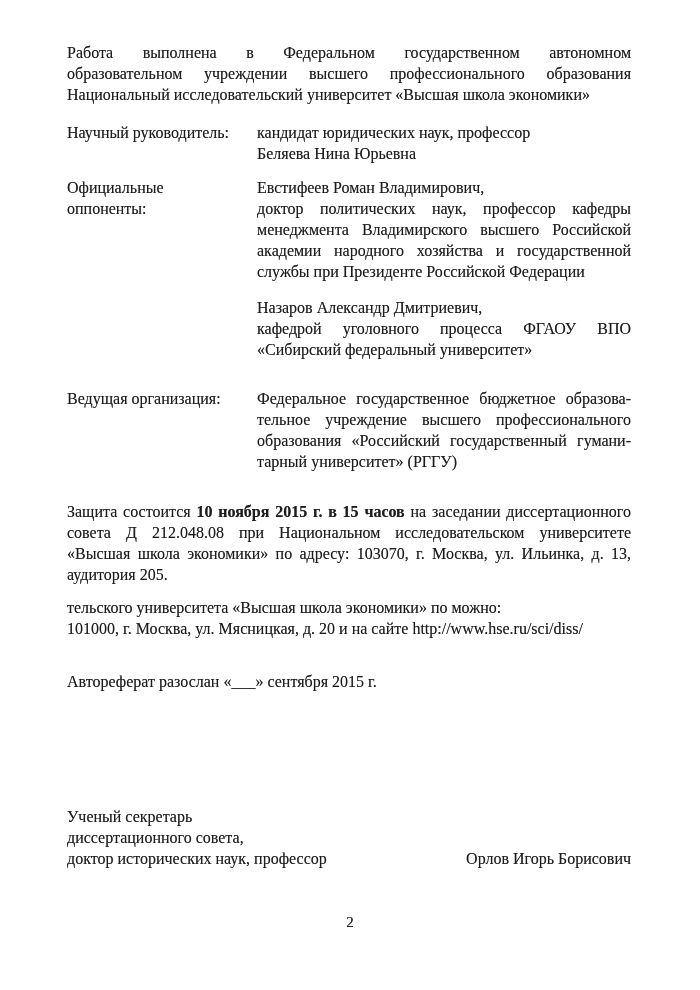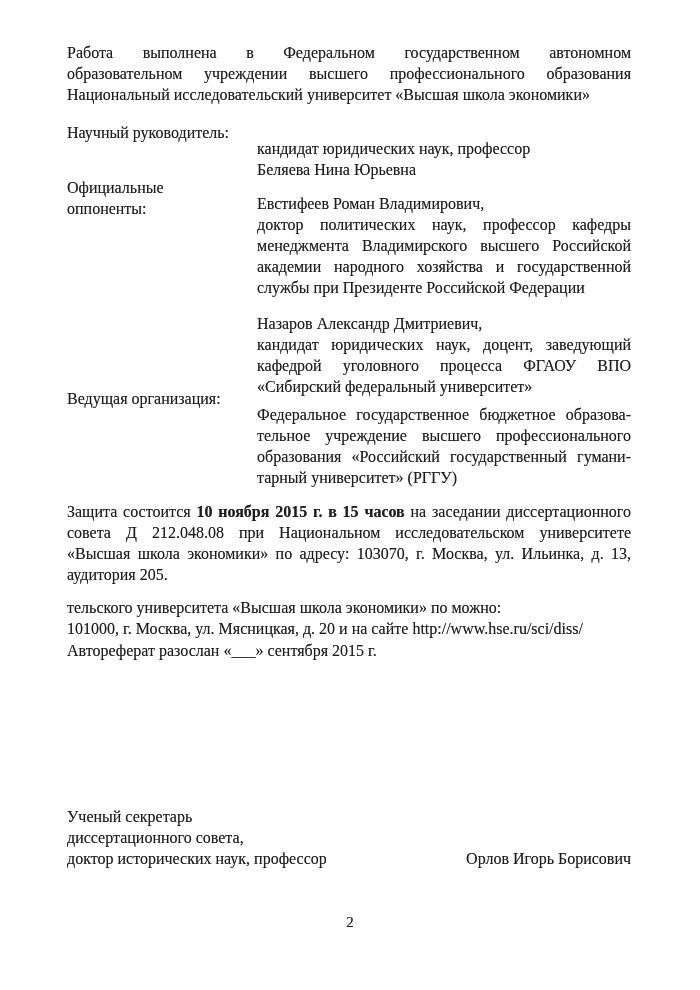--- a/index.html
+++ b/index.html
@@ -14,21 +14,21 @@
     color: #1d1d1d;
     text-shadow: 0 0 0.5px rgba(40,40,40,0.55);
     overflow: hidden;
   }
   .abs { position: absolute; }
   .full { left: 67px; width: 564px; }
   .ln { min-height: 21px; white-space: normal; }
   .just { text-align: justify; text-align-last: justify; }
   .b { font-weight: bold; }
   .label-col { position: absolute; left: 0; top: 0; width: 186px; }
-  .value-col { position: absolute; left: 190px; top: 16px; width: 374px; }
+  .value-col { position: absolute; left: 190px; top: 0; width: 374px; }
   .row { height: auto; }
   .sig-name { position: absolute; right: 0; top: 42px; white-space: nowrap; }
   .page-number { left: 0; width: 700px; text-align: center; font-size: 15px; }
 </style>
 </head>
 <body>
 
 <div class="page">
 
   <section class="abs full" style="top:42px;">
@@ -57,21 +57,20 @@
       <div class="ln just">доктор политических наук, профессор кафедры</div>
       <div class="ln just">менеджмента Владимирского высшего Российской</div>
       <div class="ln just">академии народного хозяйства и государственной</div>
       <div class="ln">службы при Президенте Российской Федерации</div>
     </div>
   </section>
 
   <section class="abs full row" style="top:297px;">
     <div class="value-col">
       <div class="ln">Назаров Александр Дмитриевич,</div>
-      <div class="ln just">кандидат юридических наук, доцент, заведующий</div>
       <div class="ln just">кафедрой уголовного процесса ФГАОУ ВПО</div>
       <div class="ln">«Сибирский федеральный университет»</div>
     </div>
   </section>
 
   <section class="abs full row" style="top:388px;">
     <div class="label-col">
       <div class="ln">Ведущая организация:</div>
     </div>
     <div class="value-col">
@@ -87,21 +86,21 @@
     <div class="ln just">совета Д 212.048.08 при Национальном исследовательском университете</div>
     <div class="ln just">«Высшая школа экономики» по адресу: 103070, г. Москва, ул. Ильинка, д. 13,</div>
     <div class="ln">аудитория 205.</div>
   </section>
 
   <section class="abs full" style="top:597px;">
     <div class="ln">тельского университета «Высшая школа экономики» по можно:</div>
     <div class="ln">101000, г. Москва, ул. Мясницкая, д. 20 и на сайте http://www.hse.ru/sci/diss/</div>
   </section>
 
-  <section class="abs full" style="top:640px;">
+  <section class="abs full" style="top:671px;">
     <div class="ln">Автореферат разослан «___» сентября 2015 г.</div>
   </section>
 
   <section class="abs full" style="top:806px;">
     <div class="ln">Ученый секретарь</div>
     <div class="ln">диссертационного совета,</div>
     <div class="ln">доктор исторических наук, профессор</div>
     <span class="sig-name">Орлов Игорь Борисович</span>
   </section>
 

